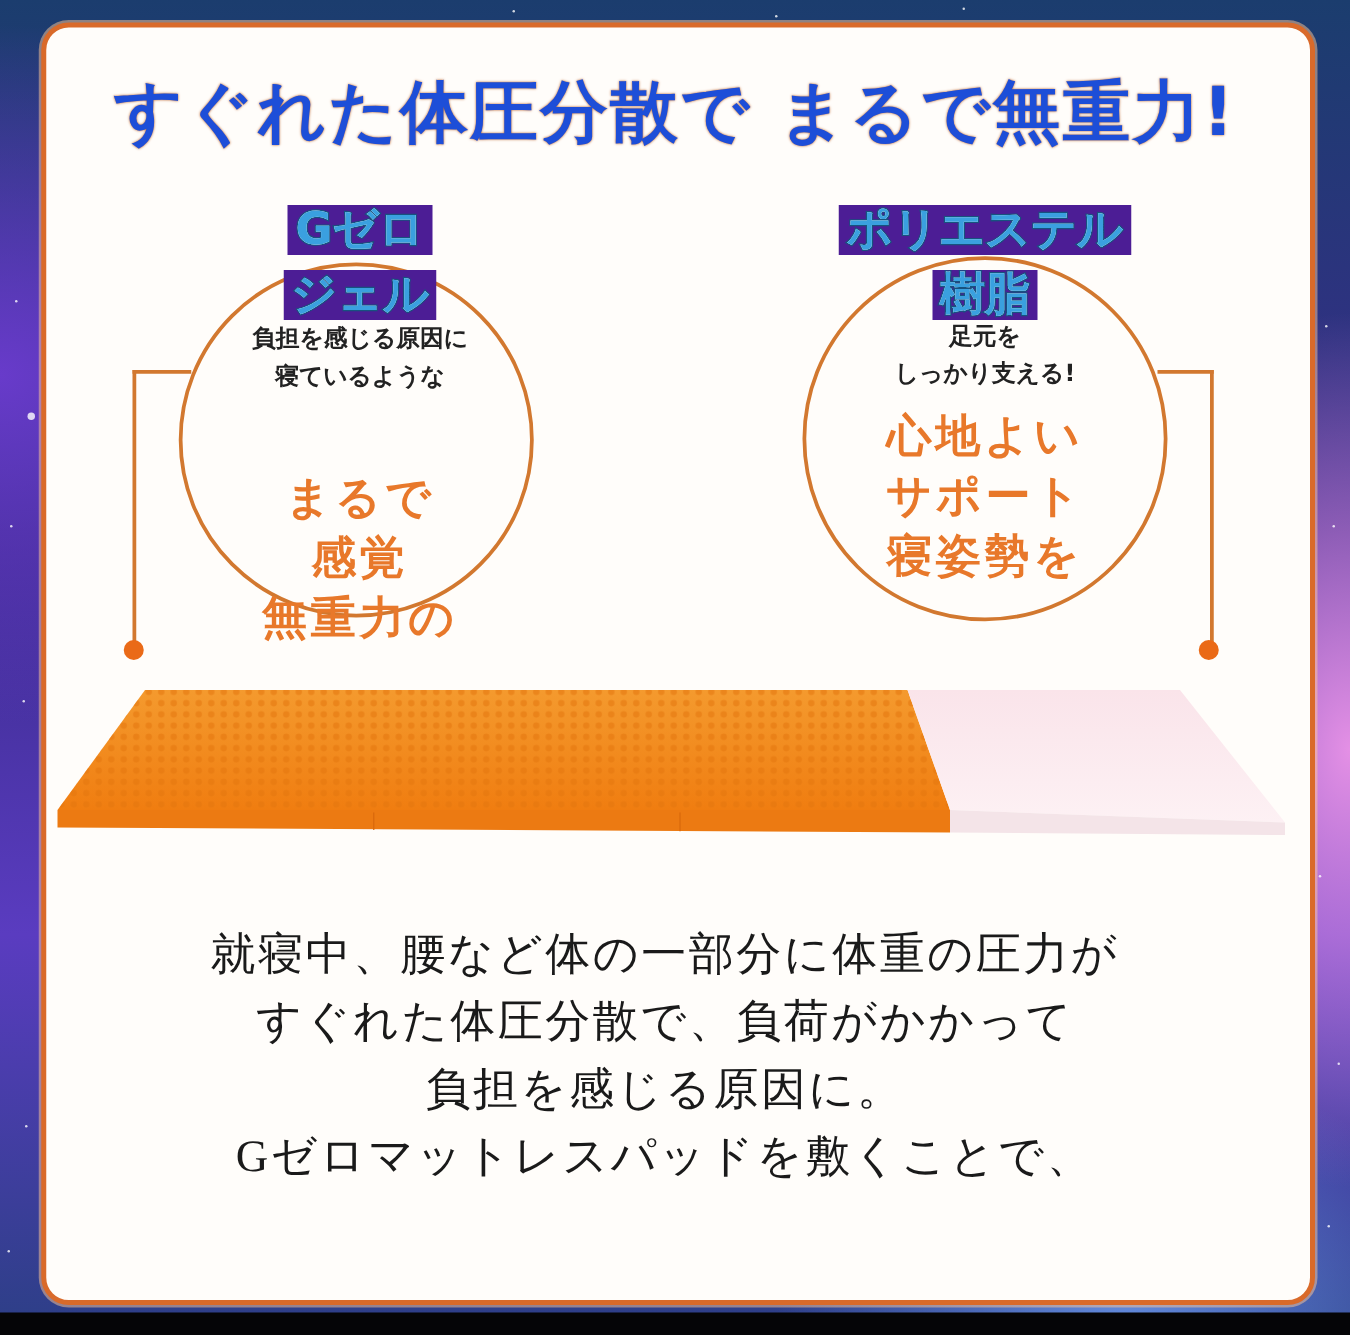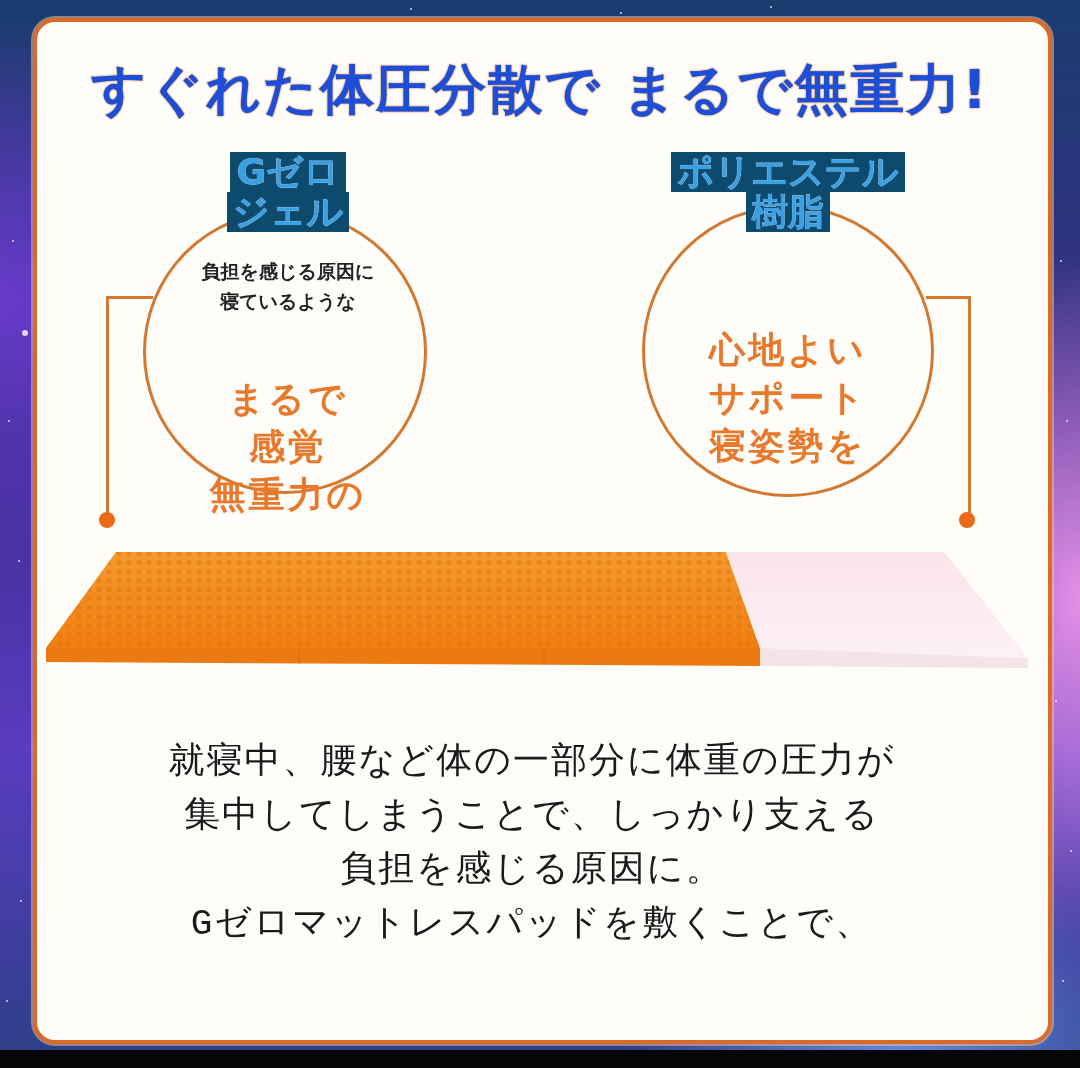--- a/index.html
+++ b/index.html
@@ -32,37 +32,37 @@
   .circle {
     position: absolute; border: 3px solid #d2782f; border-radius: 50%;
     background: #fffdfa;
   }
   .feature-title {
     position: absolute; left: 0; right: 0; text-align: center;
     font-weight: bold; color: #3aa0df; font-size: 36px; line-height: 40px;
     -webkit-text-stroke: 2px #17527f; paint-order: stroke fill;
     text-shadow: 0 0 0 #fff;
   }
-  .feature-title span { display: block; background: #0c4a6e; margin: 0 auto; width: fit-content; padding: 0 6px; }
+  .feature-title span { display: block; background: #4c1d95; margin: 12px auto; width: fit-content; padding: 0 6px; }
   .feature-sub {
     position: absolute; left: 0; right: 0; text-align: center;
     font-weight: bold; color: #222; font-size: 19px; line-height: 30px;
   }
   .feature-main {
     position: absolute; left: 0; right: 0; text-align: center;
     font-weight: bold; color: #e8782a; font-size: 36px; line-height: 48px; letter-spacing: 3px;
   }
   .leader { position: absolute; border-color: #d2782f; border-style: solid; }
   .dot { position: absolute; width: 16px; height: 16px; border-radius: 50%; background: #ea6a17; }
 
   .mattress { position: absolute; left: 44px; top: 540px; width: 985px; height: 140px; }
 
   .body-text {
     position: absolute; left: 0; right: 16px; top: 736px; text-align: center;
-    font-family: Liberation Mono, monospace; color: #1a1a1a; font-size: 36px; line-height: 54px;
+    font-family: Liberation Serif, serif; color: #1a1a1a; font-size: 36px; line-height: 54px;
     letter-spacing: 2px;
   }
   .body-text div { white-space: nowrap; }
 </style>
 </head>
 <body>
 
 <div class="stars">
   <i style="left:12px;top:240px"></i>
     <i style="left:22px;top:330px;width:6px;height:6px"></i>
@@ -106,20 +106,24 @@
 
 <div class="leader" style="left:926px;top:296px;width:42px;height:226px;border-width:3px 3px 0 0;"></div>
 <div class="dot" style="left:959px;top:512px;"></div>
 
 <div class="feature" style="left:640px;top:150px;width:296px;height:380px;">
   <div class="circle" style="left:2px;top:55px;width:286px;height:286px;"></div>
   <div class="feature-title" style="top:2px;">
     <span>ポリエステル</span>
     <span>樹脂</span>
   </div>
+  <div class="feature-sub" style="top:104px;">
+    <div>足元を</div>
+    <div>しっかり支える!</div>
+  </div>
   <div class="feature-main" style="top:176px;">
     <div>心地よい</div>
     <div>サポート</div>
     <div>寝姿勢を</div>
   </div>
 </div>
 
 <svg class="mattress" viewBox="0 0 985 140" width="985" height="140">
   <defs>
     <pattern id="dots" width="10" height="9" patternUnits="userSpaceOnUse">
@@ -141,18 +145,18 @@
   <polygon points="2,108 716,108 716,126 2,122" fill="#ec7a12"></polygon>
   <line x1="255" y1="110" x2="255" y2="124" stroke="#d8680c" stroke-width="1"></line>
   <line x1="500" y1="110" x2="500" y2="125" stroke="#d8680c" stroke-width="1"></line>
 
   <polygon points="682,12 900,12 984,118 716,108" fill="url(#resinGrad)"></polygon>
   <polygon points="716,108 984,118 984,128 716,126" fill="#f4e4e8"></polygon>
 </svg>
 
 <div class="body-text">
   <div>就寝中、腰など体の一部分に体重の圧力が</div>
-  <div>集中してしまうことで、しっかり支える</div>
+  <div>すぐれた体圧分散で、負荷がかかって</div>
   <div>負担を感じる原因に。</div>
   <div>Gゼロマットレスパッドを敷くことで、</div>
 </div>
 
 <div class="bottom-bar"></div>
 
 </body></html>

